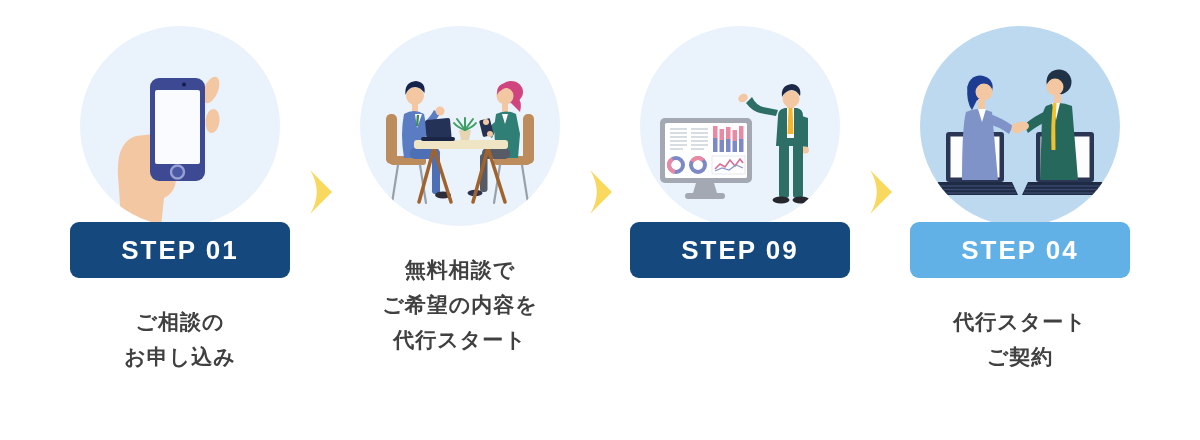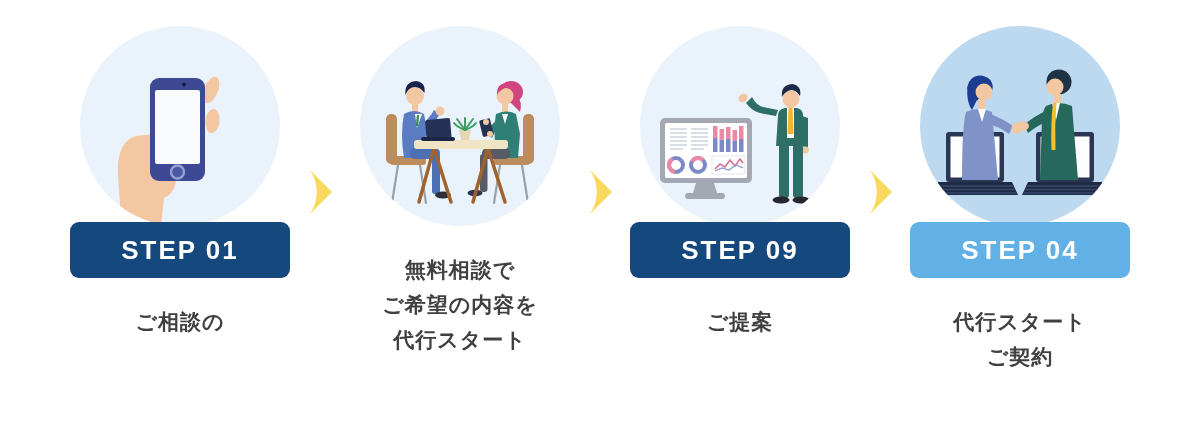--- a/index.html
+++ b/index.html
@@ -35,20 +35,21 @@
         <rect x="75" y="64" width="45" height="74" rx="2" fill="#fafbfe"></rect>
         <circle cx="104" cy="58.5" r="2" fill="#141c4a"></circle>
         <circle cx="97.5" cy="146" r="6.5" fill="#4b58a4" stroke="#97a0d3" stroke-width="2.4"></circle>
       </svg>
     </div>
     <div class="badge">
       <span>STEP 01</span>
     </div>
     <div class="desc">
       <div>ご相談の</div>
+      <div>お申し込み</div>
     </div>
   </div>
 
   <div class="arrow-wrap">
     <svg width="26" height="46" viewBox="0 0 26 46" aria-hidden="true">
       <path d="M3,1 C12,15 12,31 3,45 L25,23 Z" fill="#f8d95e"></path>
     </svg>
   </div>
 
   <div class="step">
@@ -194,21 +195,20 @@
         <rect x="139" y="118" width="10" height="54" rx="3" fill="#2d6e67"></rect>
         <rect x="153" y="118" width="10" height="54" rx="3" fill="#2d6e67"></rect>
         <ellipse cx="141" cy="174" rx="8.5" ry="3.5" fill="#26262e"></ellipse>
         <ellipse cx="161" cy="174" rx="8.5" ry="3.5" fill="#26262e"></ellipse>
       </svg>
     </div>
     <div class="badge">
       <span>STEP 09</span>
     </div>
     <div class="desc">
-      <div>ご提案</div>
     </div>
   </div>
 
   <div class="arrow-wrap">
     <svg width="26" height="46" viewBox="0 0 26 46" aria-hidden="true">
       <path d="M3,1 C12,15 12,31 3,45 L25,23 Z" fill="#f8d95e"></path>
     </svg>
   </div>
 
   <div class="step step--highlight">

